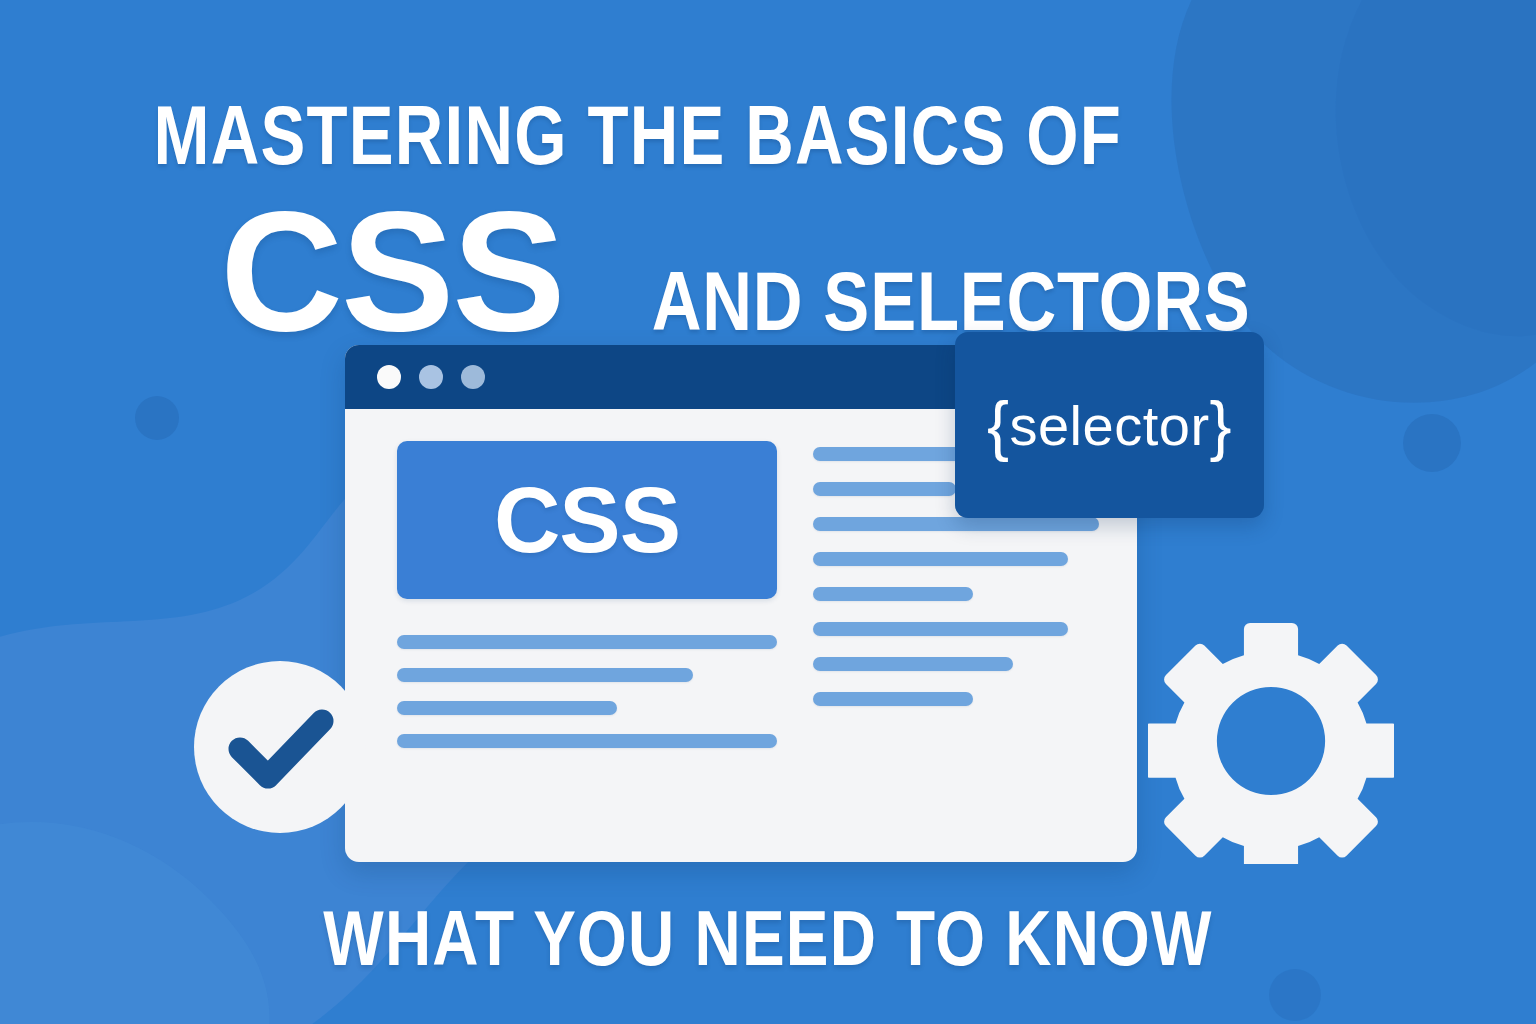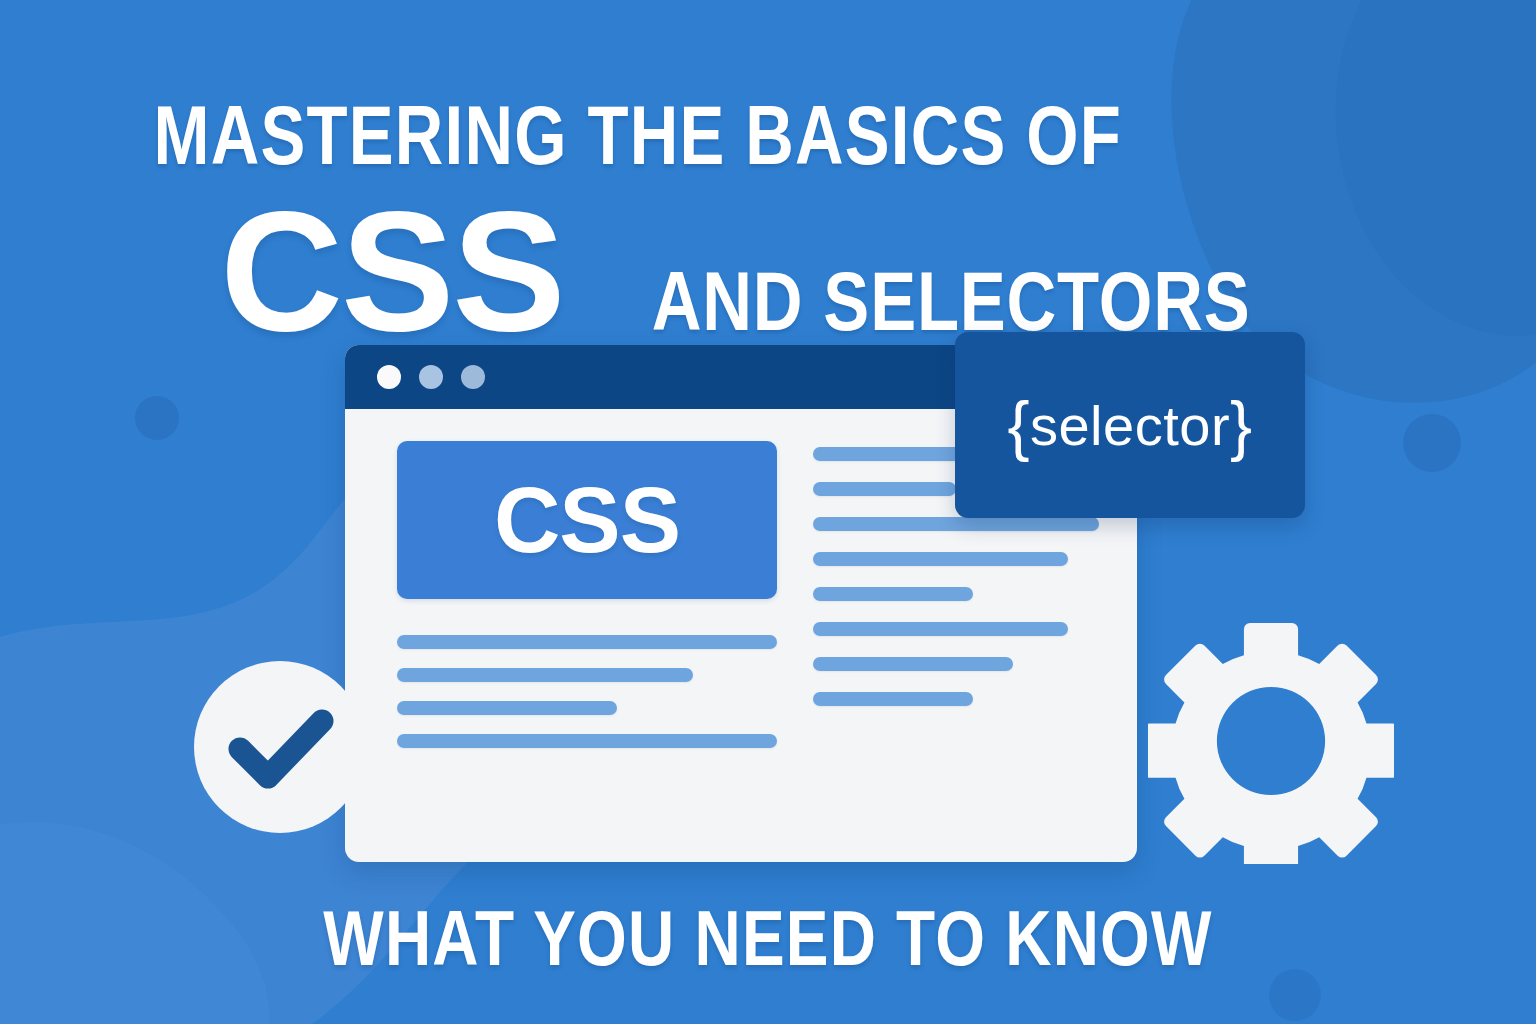--- a/index.html
+++ b/index.html
@@ -147,21 +147,21 @@
     box-shadow: 0 1px 2px rgba(10,48,95,0.08);
   }
   .col-right .bar { margin-bottom: 21px; }
   .bar-gap { margin-bottom: 46px; }
 
   
   .selector-badge {
     position: absolute;
     left: 955px;
     top: 332px;
-    width: 350px;
+    width: 309px;
     height: 186px;
     border-radius: 13px;
     background: #14559e;
     display: flex;
     align-items: center;
     justify-content: center;
     box-shadow: 0 8px 20px rgba(8,40,80,0.22);
   }
   .selector-text {
     color: #ffffff;

